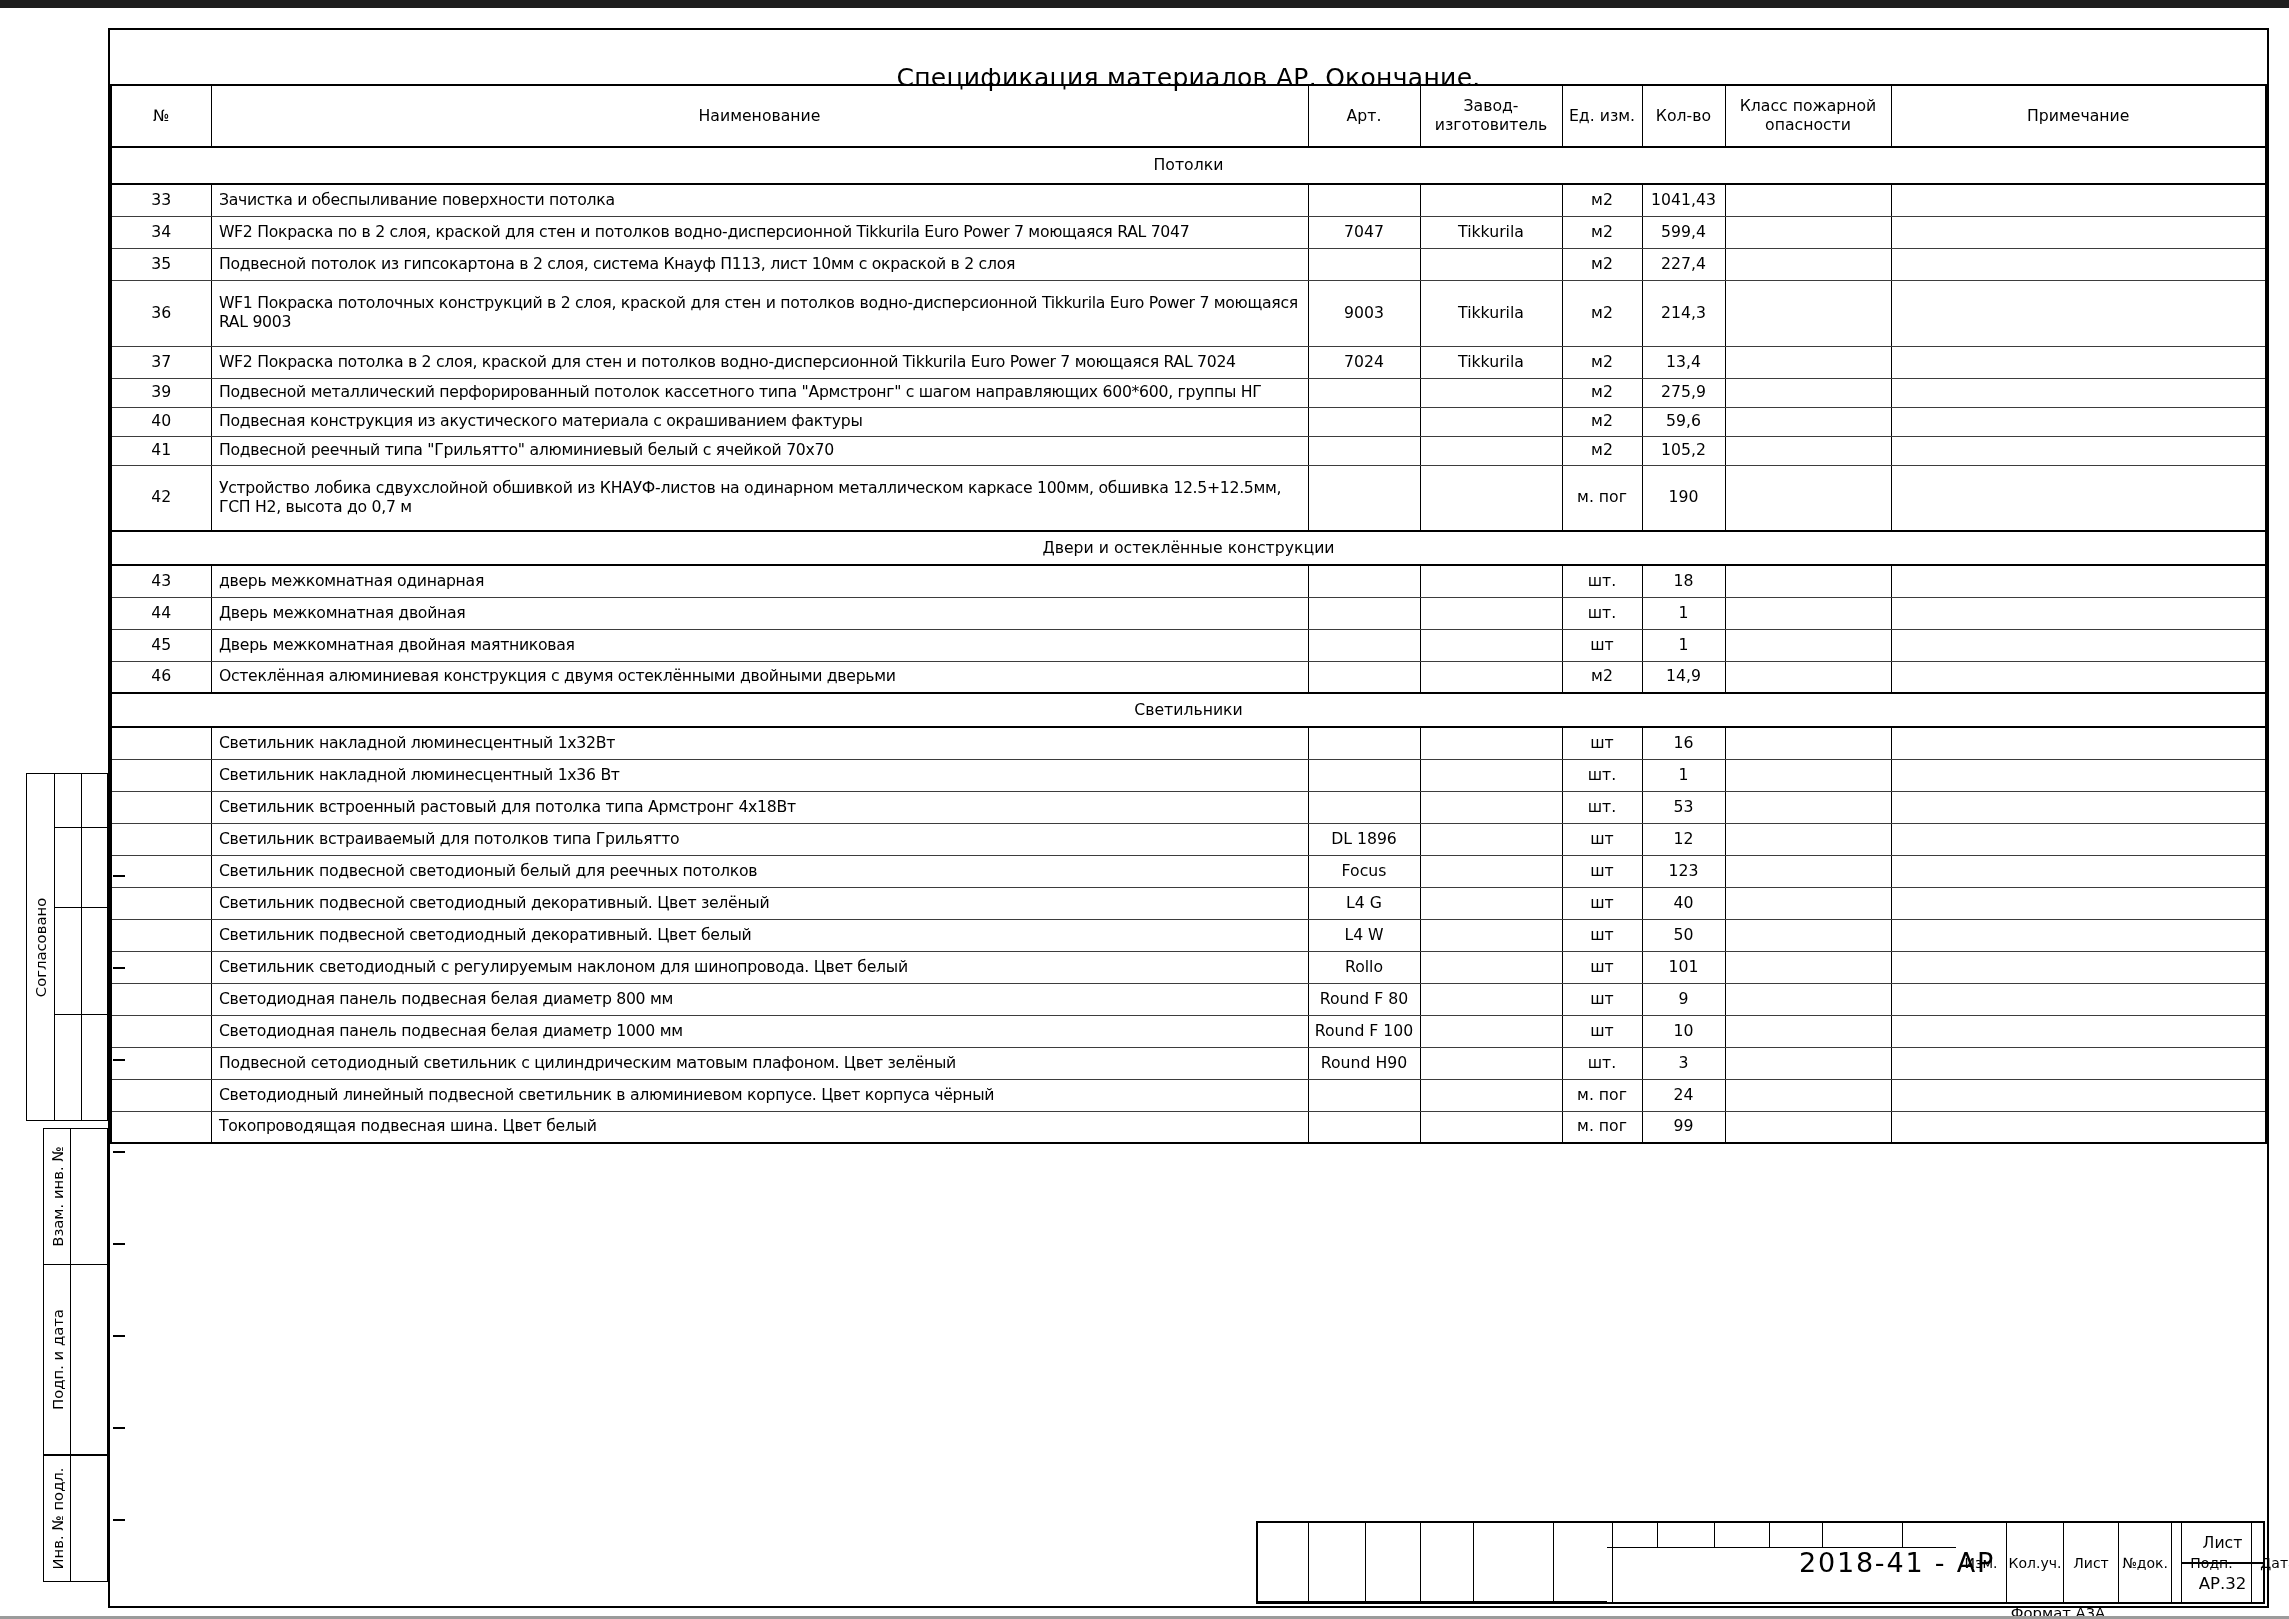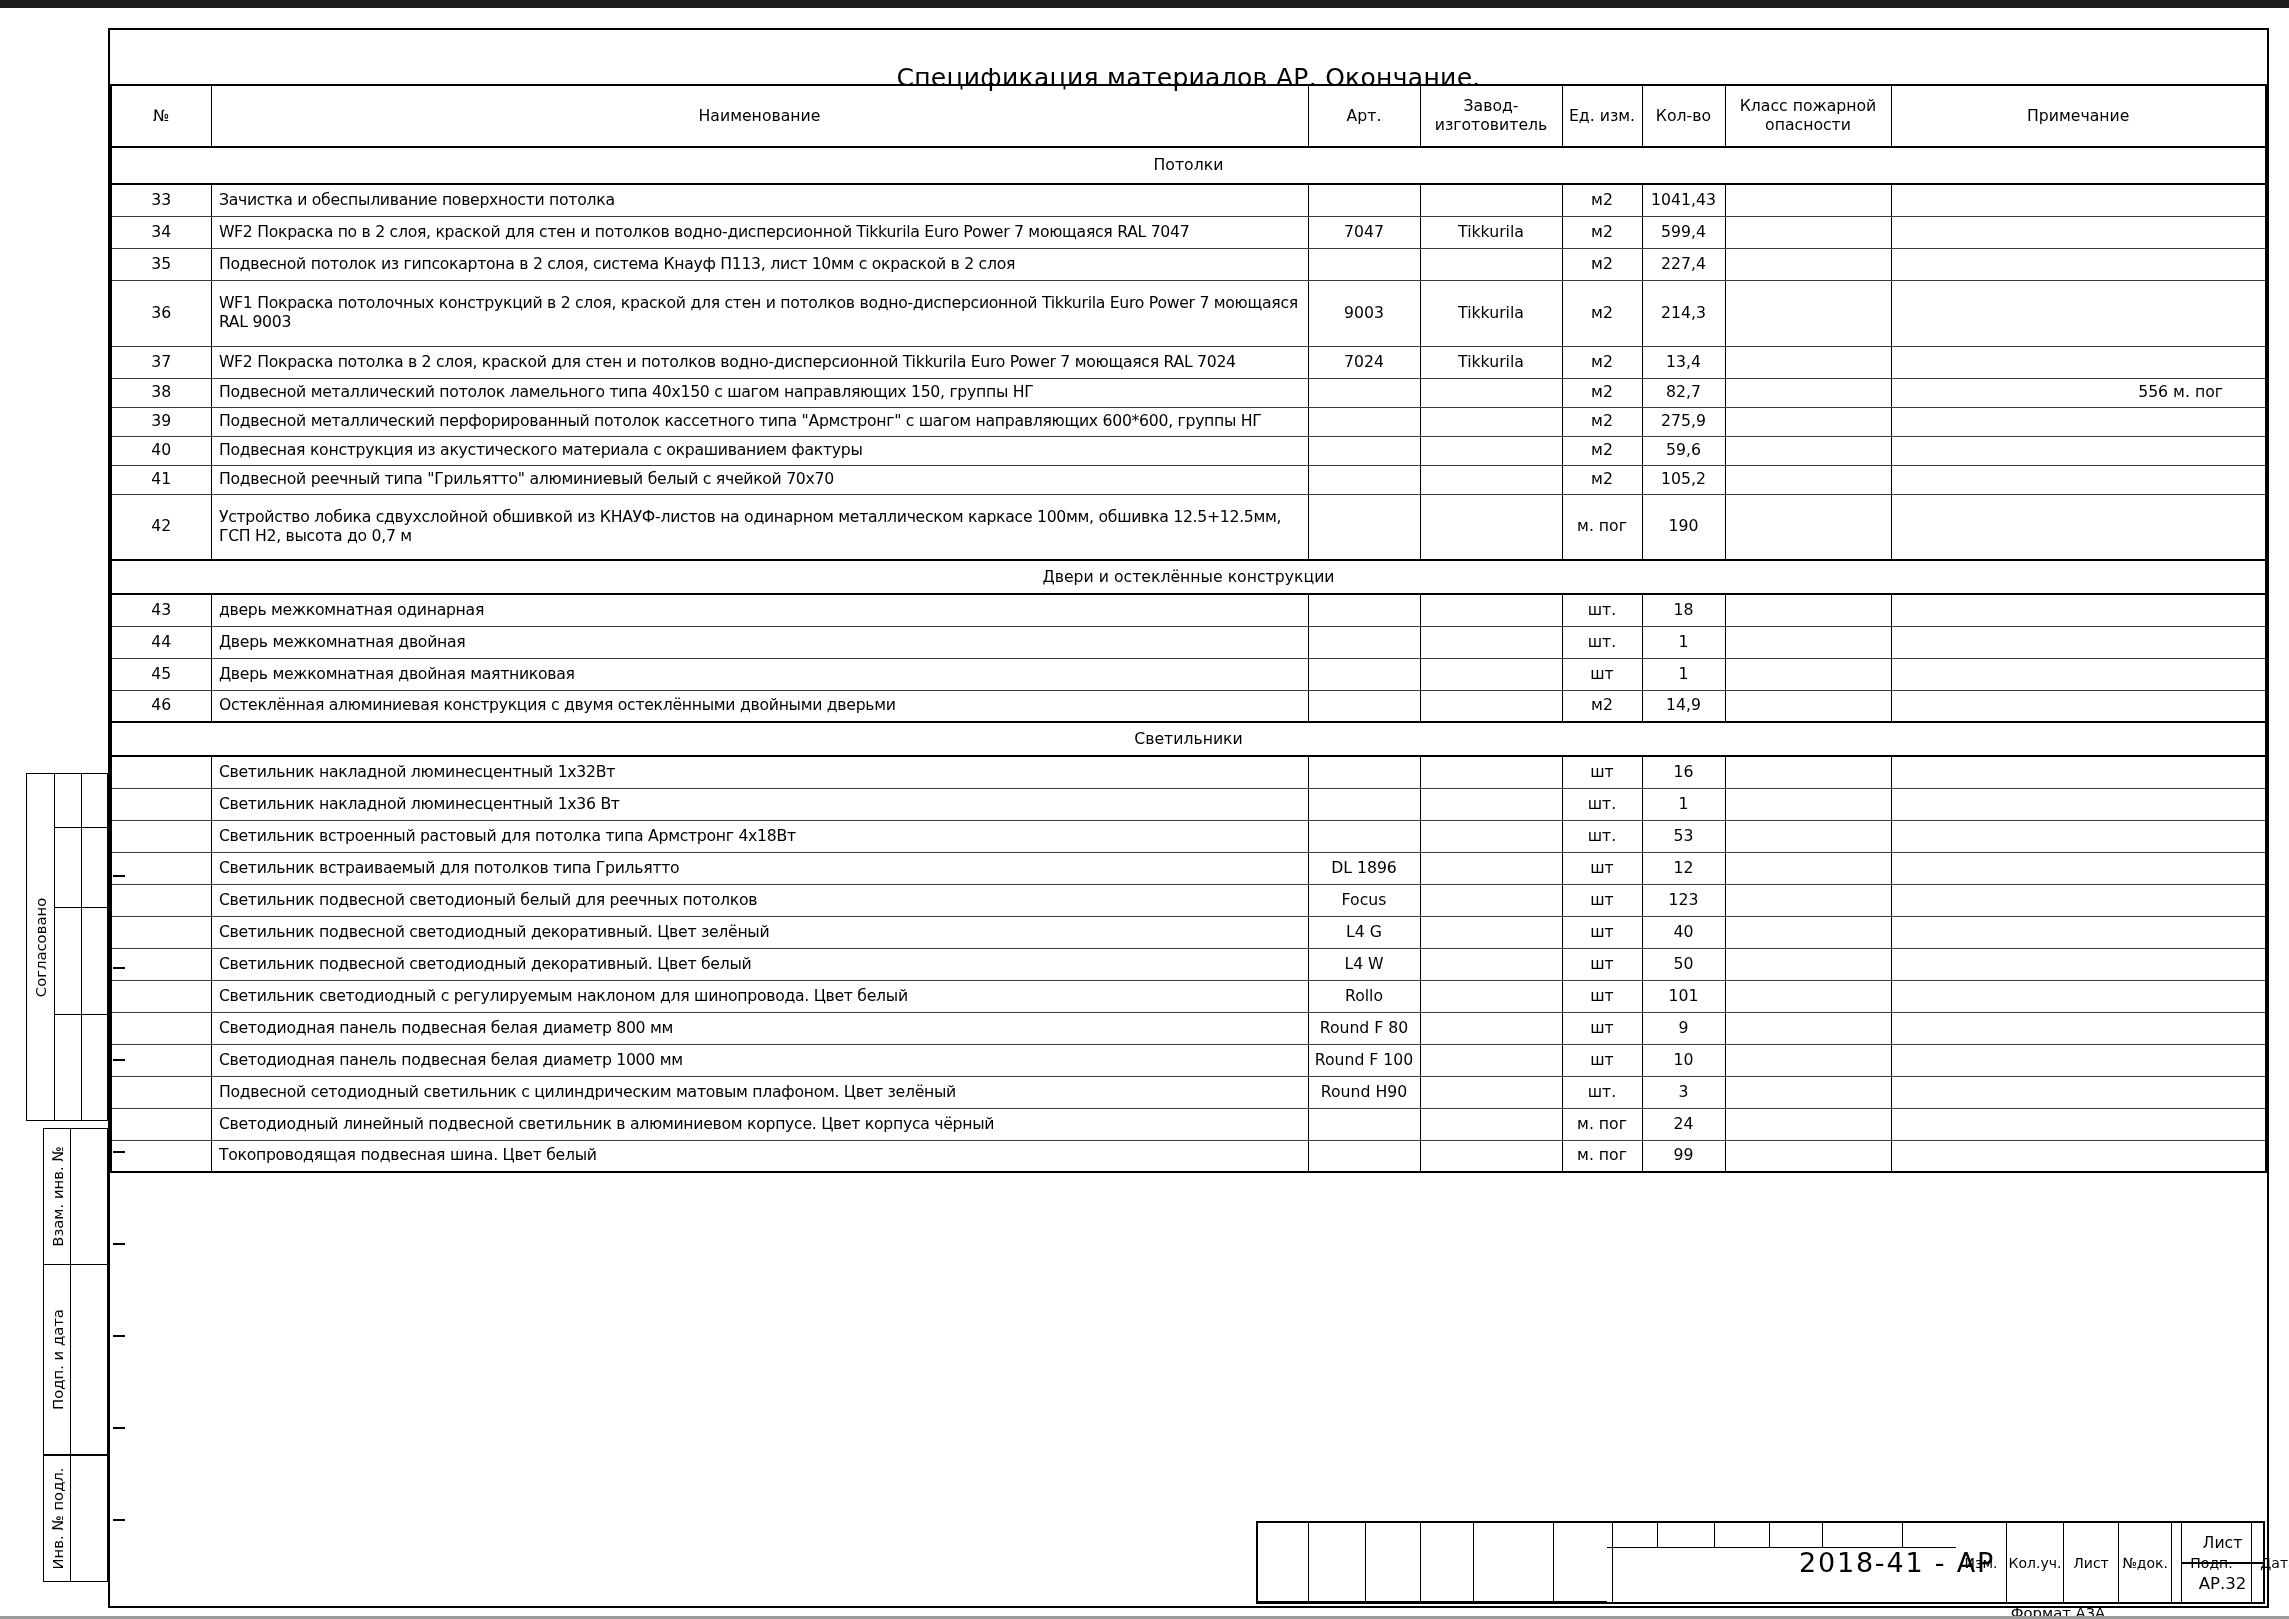--- a/index.html
+++ b/index.html
@@ -155,30 +155,20 @@
           </tr>
           <tr style="height: 32px;">
             <td class="dcell c0">37</td>
             <td class="dcell c1">WF2 Покраска потолка в 2 слоя, краской для стен и потолков водно-дисперсионной Tikkurila Euro Power 7 моющаяся RAL 7024</td>
             <td class="dcell c2">7024</td>
             <td class="dcell c3">Tikkurila</td>
             <td class="dcell c4">м2</td>
             <td class="dcell c5">13,4</td>
             <td class="dcell c6"></td>
             <td class="dcell c7"></td>
-          </tr>
-          <tr style="height: 29px;">
-            <td class="dcell c0">38</td>
-            <td class="dcell c1">Подвесной металлический потолок ламельного типа 40х150 с шагом направляющих 150, группы НГ</td>
-            <td class="dcell c2"></td>
-            <td class="dcell c3"></td>
-            <td class="dcell c4">м2</td>
-            <td class="dcell c5">82,7</td>
-            <td class="dcell c6"></td>
-            <td class="dcell c7">556 м. пог</td>
           </tr>
           <tr style="height: 29px;">
             <td class="dcell c0">39</td>
             <td class="dcell c1">Подвесной металлический перфорированный потолок кассетного типа "Армстронг" с шагом направляющих 600*600, группы НГ</td>
             <td class="dcell c2"></td>
             <td class="dcell c3"></td>
             <td class="dcell c4">м2</td>
             <td class="dcell c5">275,9</td>
             <td class="dcell c6"></td>
             <td class="dcell c7"></td>

